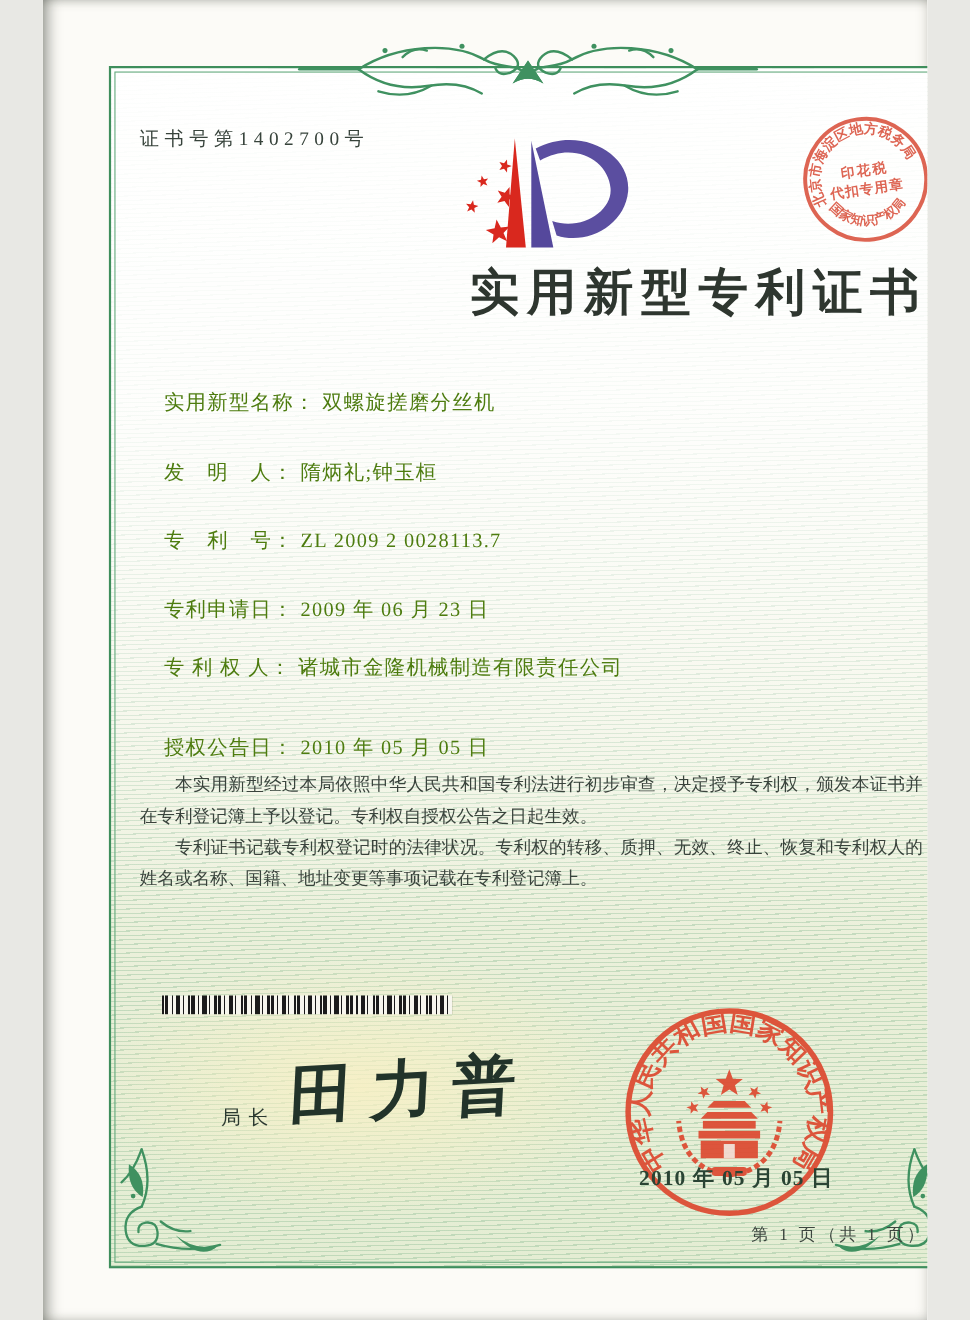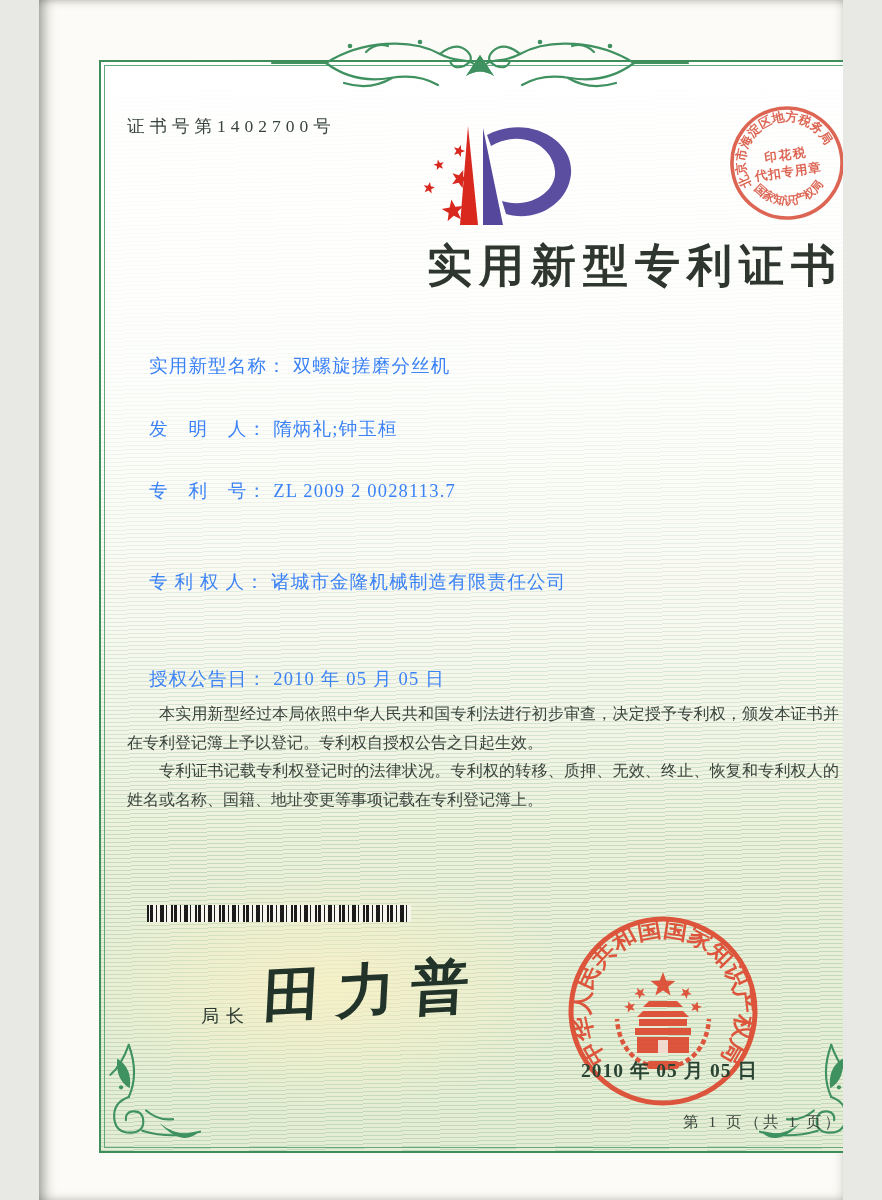--- a/index.html
+++ b/index.html
@@ -28,21 +28,21 @@
   .border-inner{
     position:absolute;left:3px;top:3px;right:3px;bottom:3px;
     border:1px solid #63a97c;
   }
   .abs{position:absolute;}
   .cert-no{left:88px;top:114px;font-size:17.5px;letter-spacing:5px;color:#37433b;}
   .title{
     left:0;right:0;top:236px;text-align:right;
     font-size:45px;font-weight:bold;letter-spacing:7px;color:#2e362f;
   }
-  .field{left:110px;font-size:18.5px;letter-spacing:1.2px;color:#3b82f6;white-space:nowrap;}
+  .field{left:110px;font-size:18.5px;letter-spacing:1.2px;color:#4d7c0f;white-space:nowrap;}
   .field .val{margin-left:6px;}
   .paras{
     left:88px;top:700px;width:712px;font-size:16px;line-height:28.5px;
     text-align:justify;color:#39433c;
   }
   .paras p{margin:0;text-indent:2em;}
   .barcode{
     left:108px;top:905px;width:264px;height:17px;
     background:repeating-linear-gradient(90deg,
       #1b1b1b 0 2px,#f7f6ee 2px 3px,#1b1b1b 3px 6px,#f7f6ee 6px 9px,
@@ -158,21 +158,24 @@
 
   <div class="abs field" style="top:353px">
     <span>实用新型名称：</span><span class="val">双螺旋搓磨分丝机</span>
   </div>
   <div class="abs field" style="top:416px">
     <span>发　明　人：</span><span class="val">隋炳礼;钟玉桓</span>
   </div>
   <div class="abs field" style="top:478px">
     <span>专　利　号：</span><span class="val">ZL 2009 2 0028113.7</span>
   </div>
-  <div class="abs field" style="top:569px">
+  <div class="abs field" style="top:541px">
+    <span>专利申请日：</span><span class="val">2009 年 06 月 23 日</span>
+  </div>
+  <div class="abs field" style="top:594px">
     <span>专 利 权 人：</span><span class="val">诸城市金隆机械制造有限责任公司</span>
   </div>
   <div class="abs field" style="top:666px">
     <span>授权公告日：</span><span class="val">2010 年 05 月 05 日</span>
   </div>
 
   <div class="abs paras">
     <p>本实用新型经过本局依照中华人民共和国专利法进行初步审查，决定授予专利权，颁发本证书并在专利登记簿上予以登记。专利权自授权公告之日起生效。</p>
     <p>专利证书记载专利权登记时的法律状况。专利权的转移、质押、无效、终止、恢复和专利权人的姓名或名称、国籍、地址变更等事项记载在专利登记簿上。</p>
   </div>

